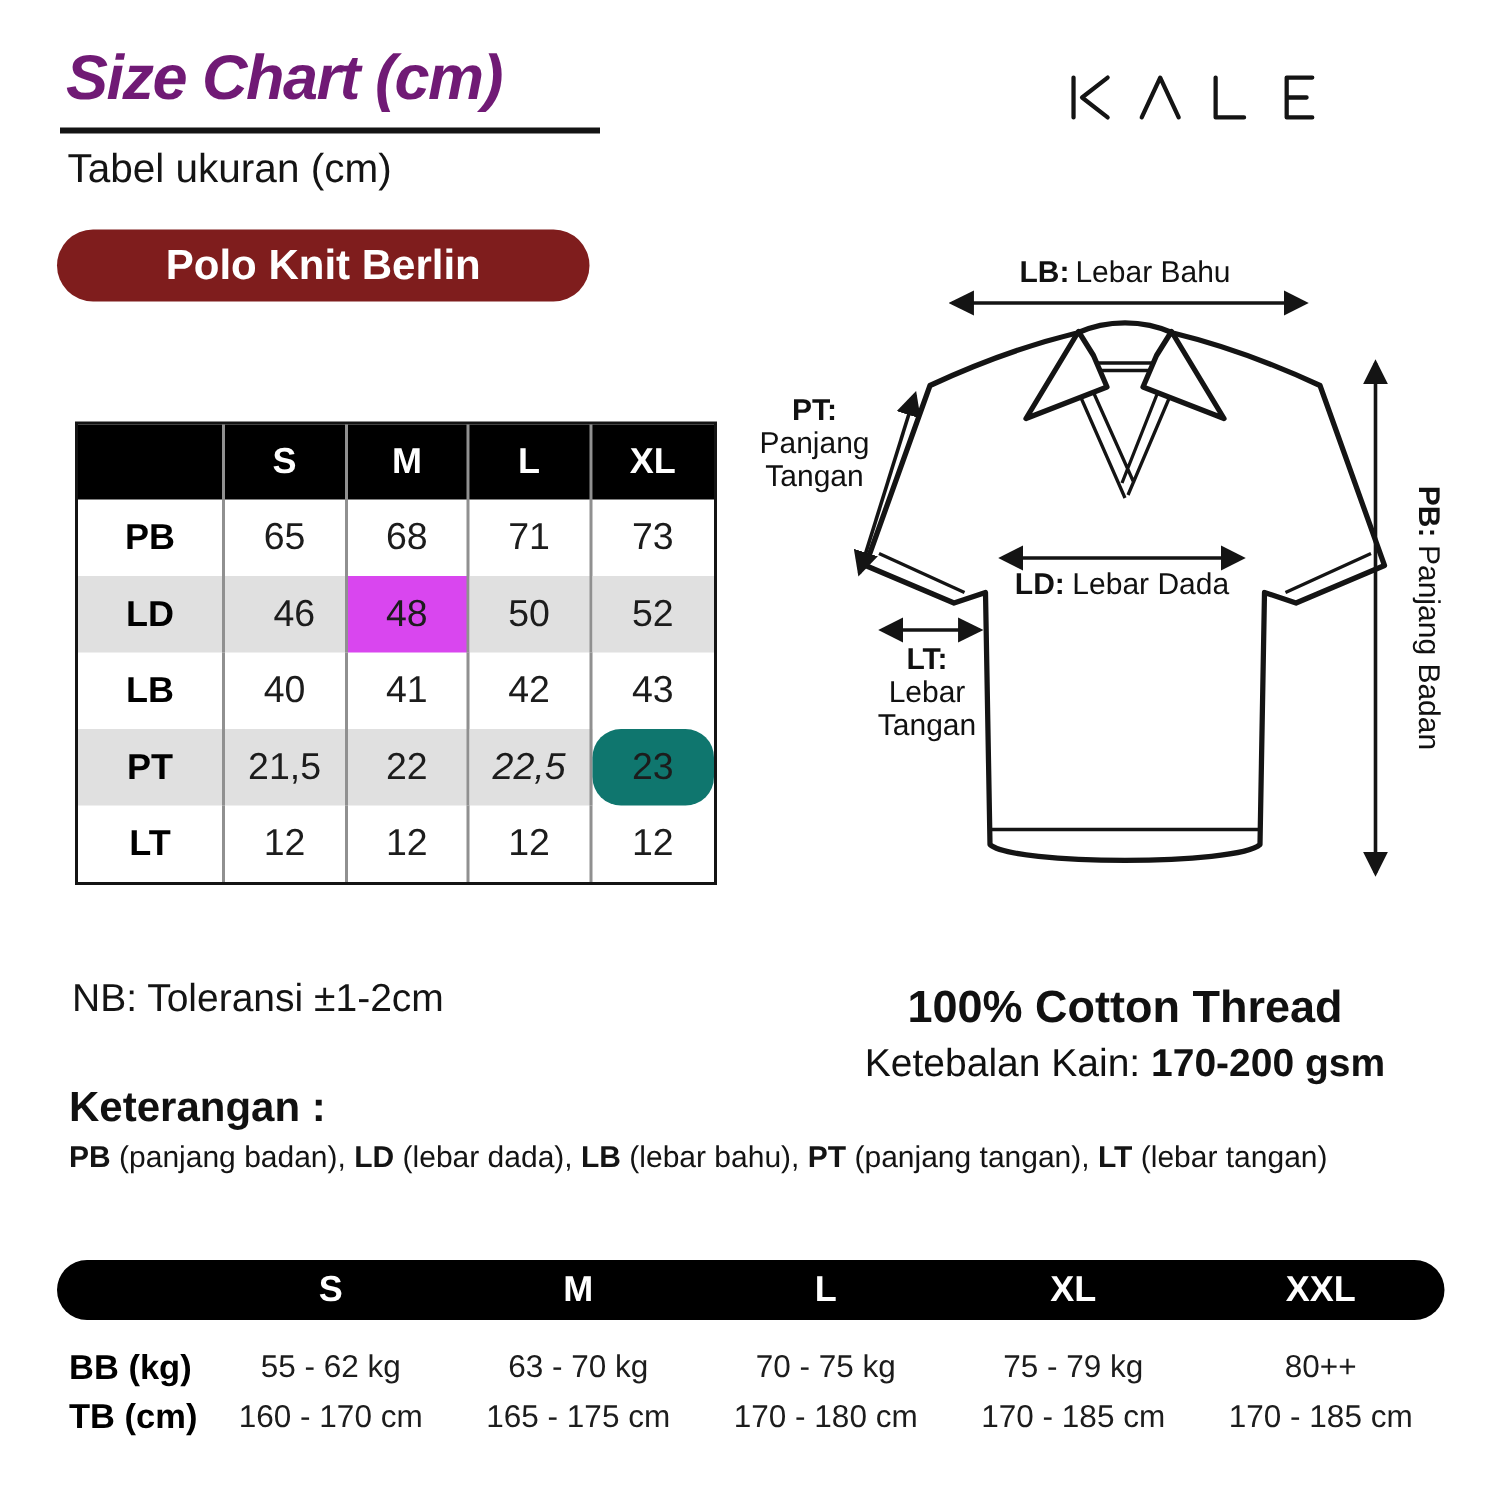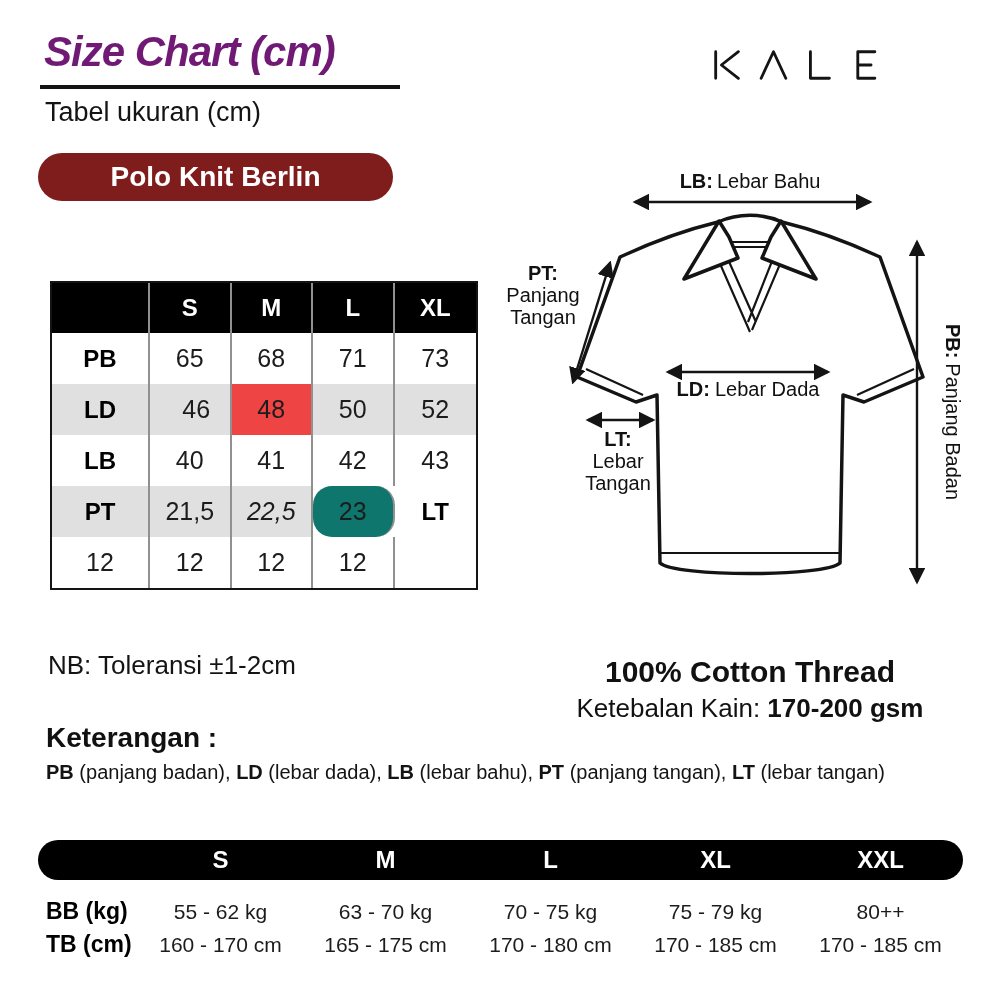--- a/index.html
+++ b/index.html
@@ -107,30 +107,31 @@
       <div class="st-cell st-head" style="background: rgb(0, 0, 0);">M</div>
       <div class="st-cell st-head" style="background: rgb(0, 0, 0);">L</div>
       <div class="st-cell st-head" style="background: rgb(0, 0, 0);">XL</div>
       <div class="st-cell st-label">PB</div>
       <div class="st-cell st-val">65</div>
       <div class="st-cell st-val">68</div>
       <div class="st-cell st-val">71</div>
       <div class="st-cell st-val">73</div>
       <div class="st-cell st-label" style="background: rgb(224, 224, 224);">LD</div>
       <div class="st-cell st-val" style="background: rgb(224, 224, 224); padding-left: 13px;">46</div>
-      <div class="st-cell st-val" style="background: #ef4444;">48</div>
+      <div class="st-cell st-val" style="background: #d946ef;">48</div>
       <div class="st-cell st-val" style="background: rgb(224, 224, 224);">50</div>
       <div class="st-cell st-val" style="background: rgb(224, 224, 224);">52</div>
       <div class="st-cell st-label">LB</div>
       <div class="st-cell st-val">40</div>
       <div class="st-cell st-val">41</div>
       <div class="st-cell st-val">42</div>
       <div class="st-cell st-val">43</div>
       <div class="st-cell st-label" style="background: rgb(224, 224, 224);">PT</div>
       <div class="st-cell st-val" style="background: rgb(224, 224, 224);">21,5</div>
+      <div class="st-cell st-val" style="background: rgb(224, 224, 224);">22</div>
       <div class="st-cell st-val" style="background: rgb(224, 224, 224); font-style: italic;">22,5</div>
       <div class="st-cell st-val" style="background: #0f766e; border-radius: 19px;">23</div>
       <div class="st-cell st-label">LT</div>
       <div class="st-cell st-val">12</div>
       <div class="st-cell st-val">12</div>
       <div class="st-cell st-val">12</div>
       <div class="st-cell st-val">12</div>
     </div>
 
   <svg class="diagram" width="501" height="500" viewBox="0 0 501 500">

